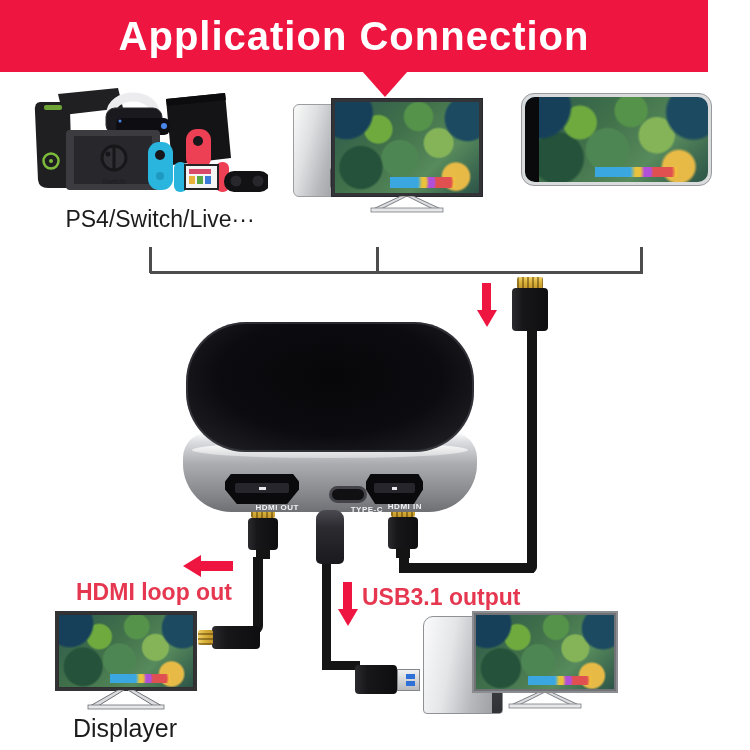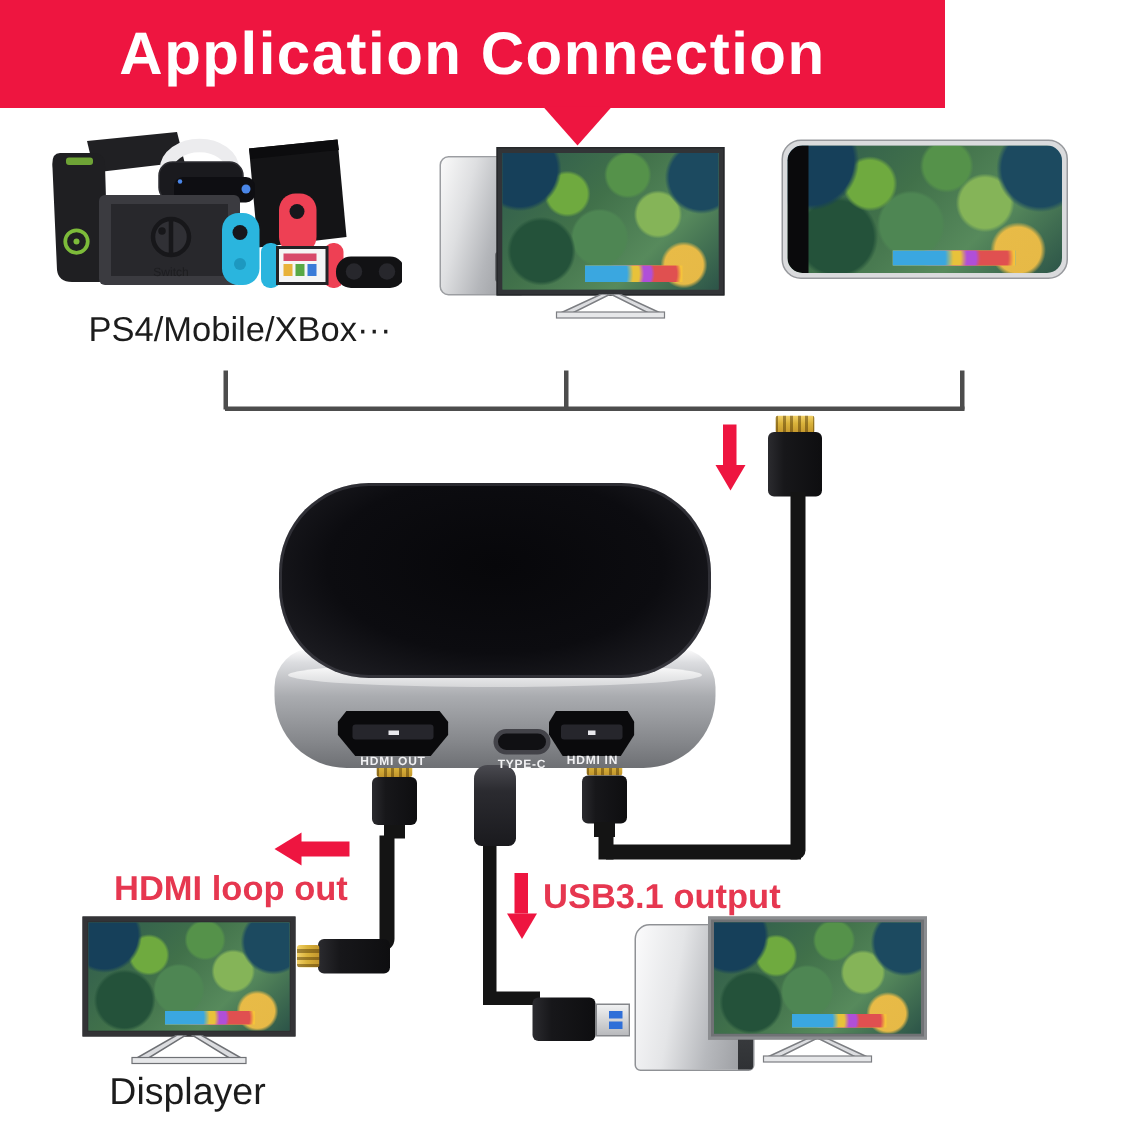--- a/index.html
+++ b/index.html
@@ -1,21 +1,21 @@
 <!DOCTYPE html>
 <html><head>
 <meta charset="utf-8">
 <style>
   html,body{margin:0;padding:0;background:#fff;}
   #stage{position:relative;width:750px;height:750px;background:#ffffff;overflow:hidden;
          font-family:"Liberation Sans", sans-serif;}
   .abs{position:absolute;}
 
   
-  .banner{left:0;top:0;width:630px;height:72px;background:#ee1540;}
+  .banner{left:0;top:0;width:708px;height:72px;background:#ee1540;}
   .banner-title{width:100%;text-align:center;line-height:72px;color:#ffffff;
                 font-size:40px;font-weight:bold;letter-spacing:1px;}
   .banner-pointer{left:362px;top:71px;width:0;height:0;
                   border-left:23px solid transparent;border-right:23px solid transparent;
                   border-top:26px solid #ee1540;}
 
   
   .lbl{color:#1c1c1c;font-size:23px;text-align:center;}
   .red-lbl{color:#e63750;font-weight:bold;}
 
@@ -89,21 +89,21 @@
     background:radial-gradient(ellipse at 50% 42%,#07070a 0%,#0c0c10 55%,#1b1b20 82%,#3a3a3f 98%);
     box-shadow:inset 0 0 0 2px rgba(120,120,128,.28);z-index:3;}
   .port-hdmi{background:#0a0a0c;z-index:4;
     clip-path:polygon(8% 0,92% 0,100% 25%,100% 52%,84% 100%,16% 100%,0 52%,0 25%);}
   .port-hdmi .slot{position:absolute;left:14%;right:14%;top:30%;height:32%;
     background:#26262c;border-radius:2px;}
   .port-hdmi .gleam{position:absolute;left:46%;top:42%;width:9%;height:12%;background:#e8e8ec;}
   .port-typec{left:329px;top:486px;width:38px;height:17px;border-radius:9px;
     background:#101013;border:3px solid #434349;box-sizing:border-box;z-index:4;}
   .port-lbl{color:#f2f2f4;font-size:8px;font-weight:bold;letter-spacing:.5px;
-    text-align:center;z-index:5;}
+    text-align:right;z-index:5;}
 
   
   .disp-monitor{left:55px;top:611px;width:142px;height:80px;background:#2f2f31;
     border:3px solid #333336;padding:1px;box-sizing:border-box;}
   .live-tower{left:423px;top:616px;width:78px;height:96px;border-radius:10px 16px 4px 4px;
     background:linear-gradient(100deg,#fbfbfc 0%,#e4e5e7 35%,#b7b9bd 65%,#94969a 100%);
     border:1px solid #8f9195;z-index:1;}
   .live-tower::after{content:"";position:absolute;right:0;top:0;bottom:0;width:10px;
     background:linear-gradient(180deg,#55575a,#2f3134);border-radius:0 14px 3px 0;}
   .live-monitor{left:472px;top:611px;width:146px;height:82px;background:#707275;
@@ -153,21 +153,21 @@
     <rect x="186" y="74" width="13" height="30" rx="6" fill="#ee4054"></rect>
     <rect x="155" y="77" width="33" height="24" fill="#f5f5f5" stroke="#232326" stroke-width="2"></rect>
     <rect x="159" y="88" width="6" height="8" fill="#e8b23a"></rect>
     <rect x="167" y="88" width="6" height="8" fill="#58a845"></rect>
     <rect x="175" y="88" width="6" height="8" fill="#3a7bd8"></rect>
     <rect x="159" y="81" width="22" height="5" fill="#d84a6a"></rect>
     <rect x="194" y="83" width="46" height="21" rx="10" fill="#121214"></rect>
     <circle cx="206" cy="93" r="5.5" fill="#27272c"></circle>
     <circle cx="228" cy="93" r="5.5" fill="#27272c"></circle>
   </svg>
-  <div class="abs lbl" style="left:30px;top:206px;width:260px;">PS4/Mobile/XBox···</div>
+  <div class="abs lbl" style="left:30px;top:206px;width:260px;">PS4/Switch/Live···</div>
 
   <div class="abs pc-tower"></div>
   <div class="abs pc-monitor">
     <div class="game-screen"></div>
   </div>
   <svg class="abs stand-svg" style="left:357px;top:196px;" viewBox="0 0 100 20">
     <polygon points="44,0 50,0 24,13 16,13" fill="#dcdde0" stroke="#7c7e82" stroke-width="1"></polygon>
     <polygon points="50,0 56,0 84,13 76,13" fill="#dcdde0" stroke="#7c7e82" stroke-width="1"></polygon>
     <rect x="14" y="12" width="72" height="4" fill="#e6e7e9" stroke="#7c7e82" stroke-width="0.8"></rect>
   </svg>

